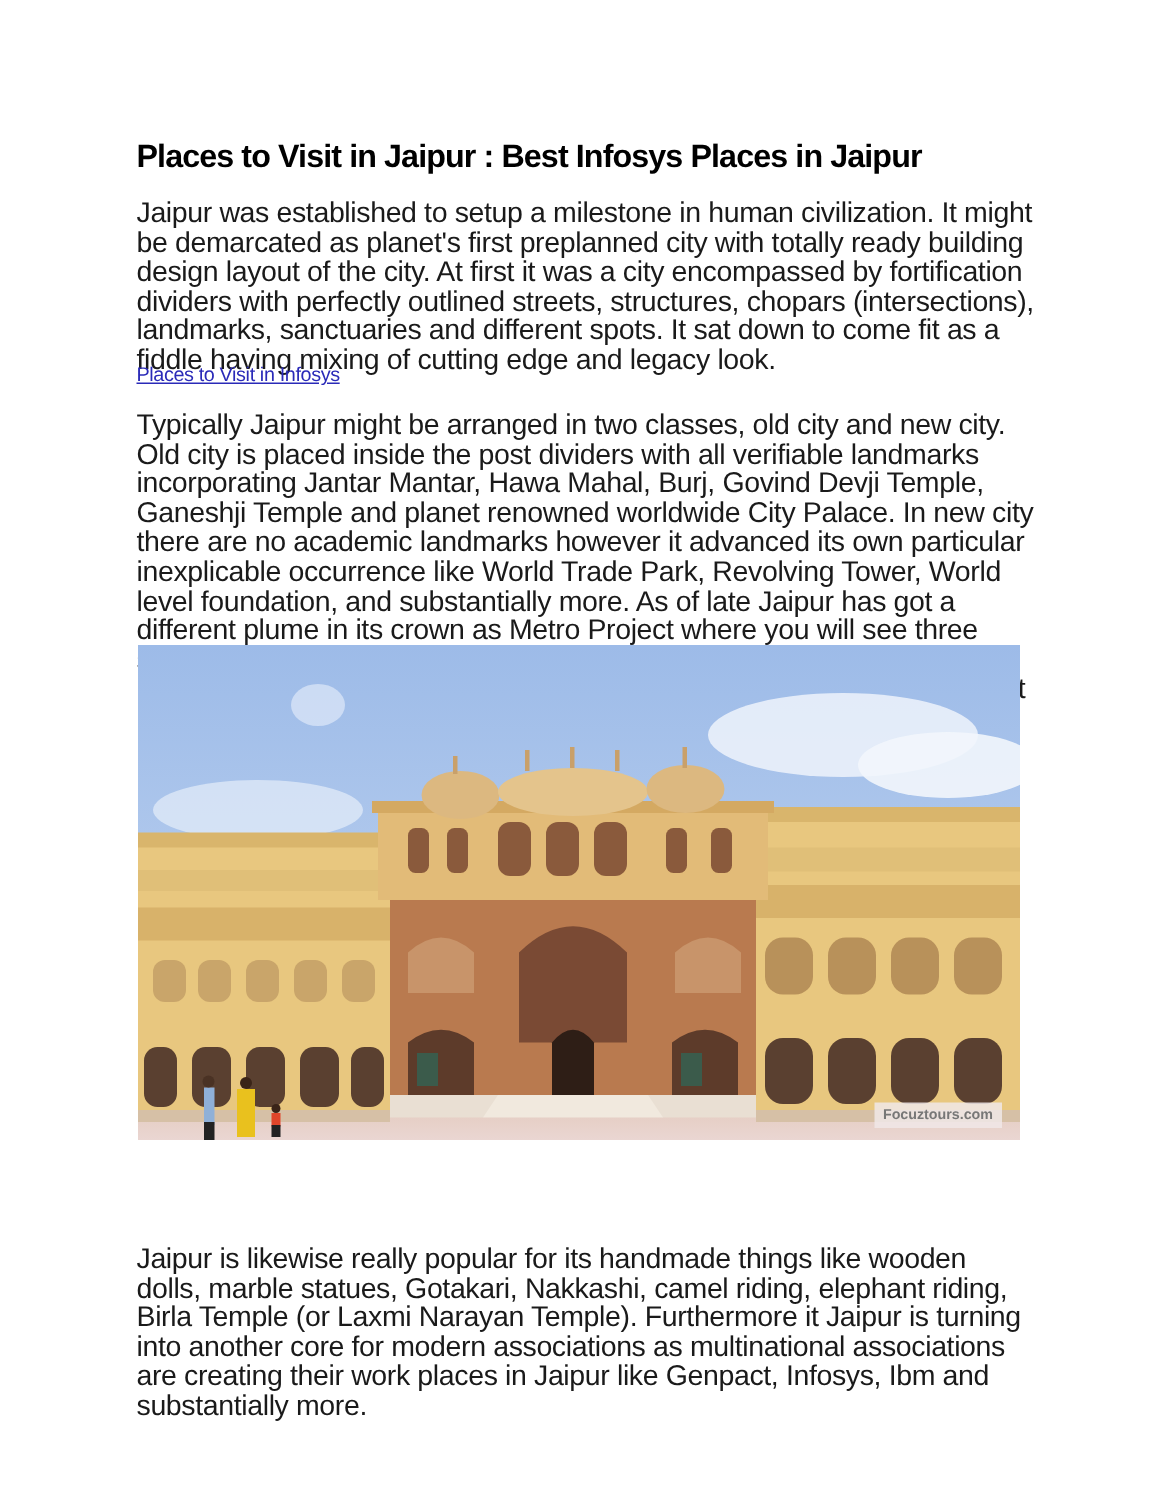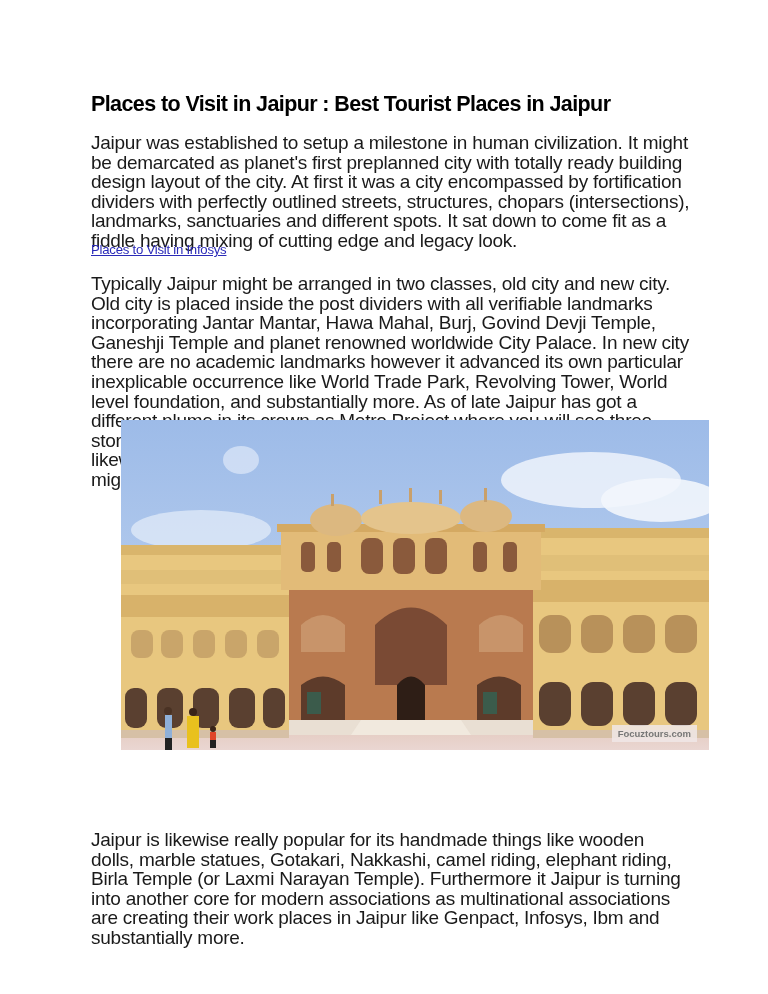--- a/index.html
+++ b/index.html
@@ -17,35 +17,35 @@
     }
     .p1 { top: 133px; }
     .link {
       position: absolute; top: 242px; left: 0;
       font-size: 13.2px; color: #2a2ab8; text-decoration: underline; letter-spacing: -0.25px;
       cursor: pointer;
     }
     .p2 { top: 274px; }
     .p3 { top: 830px; }
     .photo {
-      position: absolute; left: 1px; top: 420px; width: 588px; height: 330px;
-      overflow: hidden; background: #a9c4ee; margin-left: 29px;
+      position: absolute; left: 1px; top: 430px; width: 588px; height: 330px;
+      overflow: hidden; background: #a9c4ee;
     }
     .photo svg { display: block; width: 100%; height: 100%; }
     .watermark {
       position: absolute; right: 12px; bottom: 8px;
       background: rgba(240,232,232,0.85); padding: 3px 6px;
       font-size: 9.5px; font-weight: bold; color: #777;
     }
   </style>
 </head>
 <body>
 
 <div class="page">
-  <h1 class="title">Places to Visit in Jaipur : Best Tourist Places in Jaipur</h1>
+  <h1 class="title">Places to Visit in Jaipur : Best Infosys Places in Jaipur</h1>
 
   <p class="para p1">Jaipur was established to setup a milestone in human civilization. It might be demarcated as planet's first preplanned city with totally ready building design layout of the city. At first it was a city encompassed by fortification dividers with perfectly outlined streets, structures, chopars (intersections), landmarks, sanctuaries and different spots. It sat down to come fit as a fiddle having mixing of cutting edge and legacy look.</p>
 
   <a class="link">Places to Visit in Infosys</a>
 
   <p class="para p2">Typically Jaipur might be arranged in two classes, old city and new city. Old city is placed inside the post dividers with all verifiable landmarks incorporating Jantar Mantar, Hawa Mahal, Burj, Govind Devji Temple, Ganeshji Temple and planet renowned worldwide City Palace. In new city there are no academic landmarks however it advanced its own particular inexplicable occurrence like World Trade Park, Revolving Tower, World level foundation, and substantially more. As of late Jaipur has got a different plume in its crown as Metro Project where you will see three stories activity administration framework first time in India while it will likewise spread internal city however that will be underground totally so it might be charming visit to Jaipur in afterward flavors.</p>
 
   <div class="photo">
     <svg viewBox="0 0 588 330" preserveAspectRatio="none">
       <defs>

